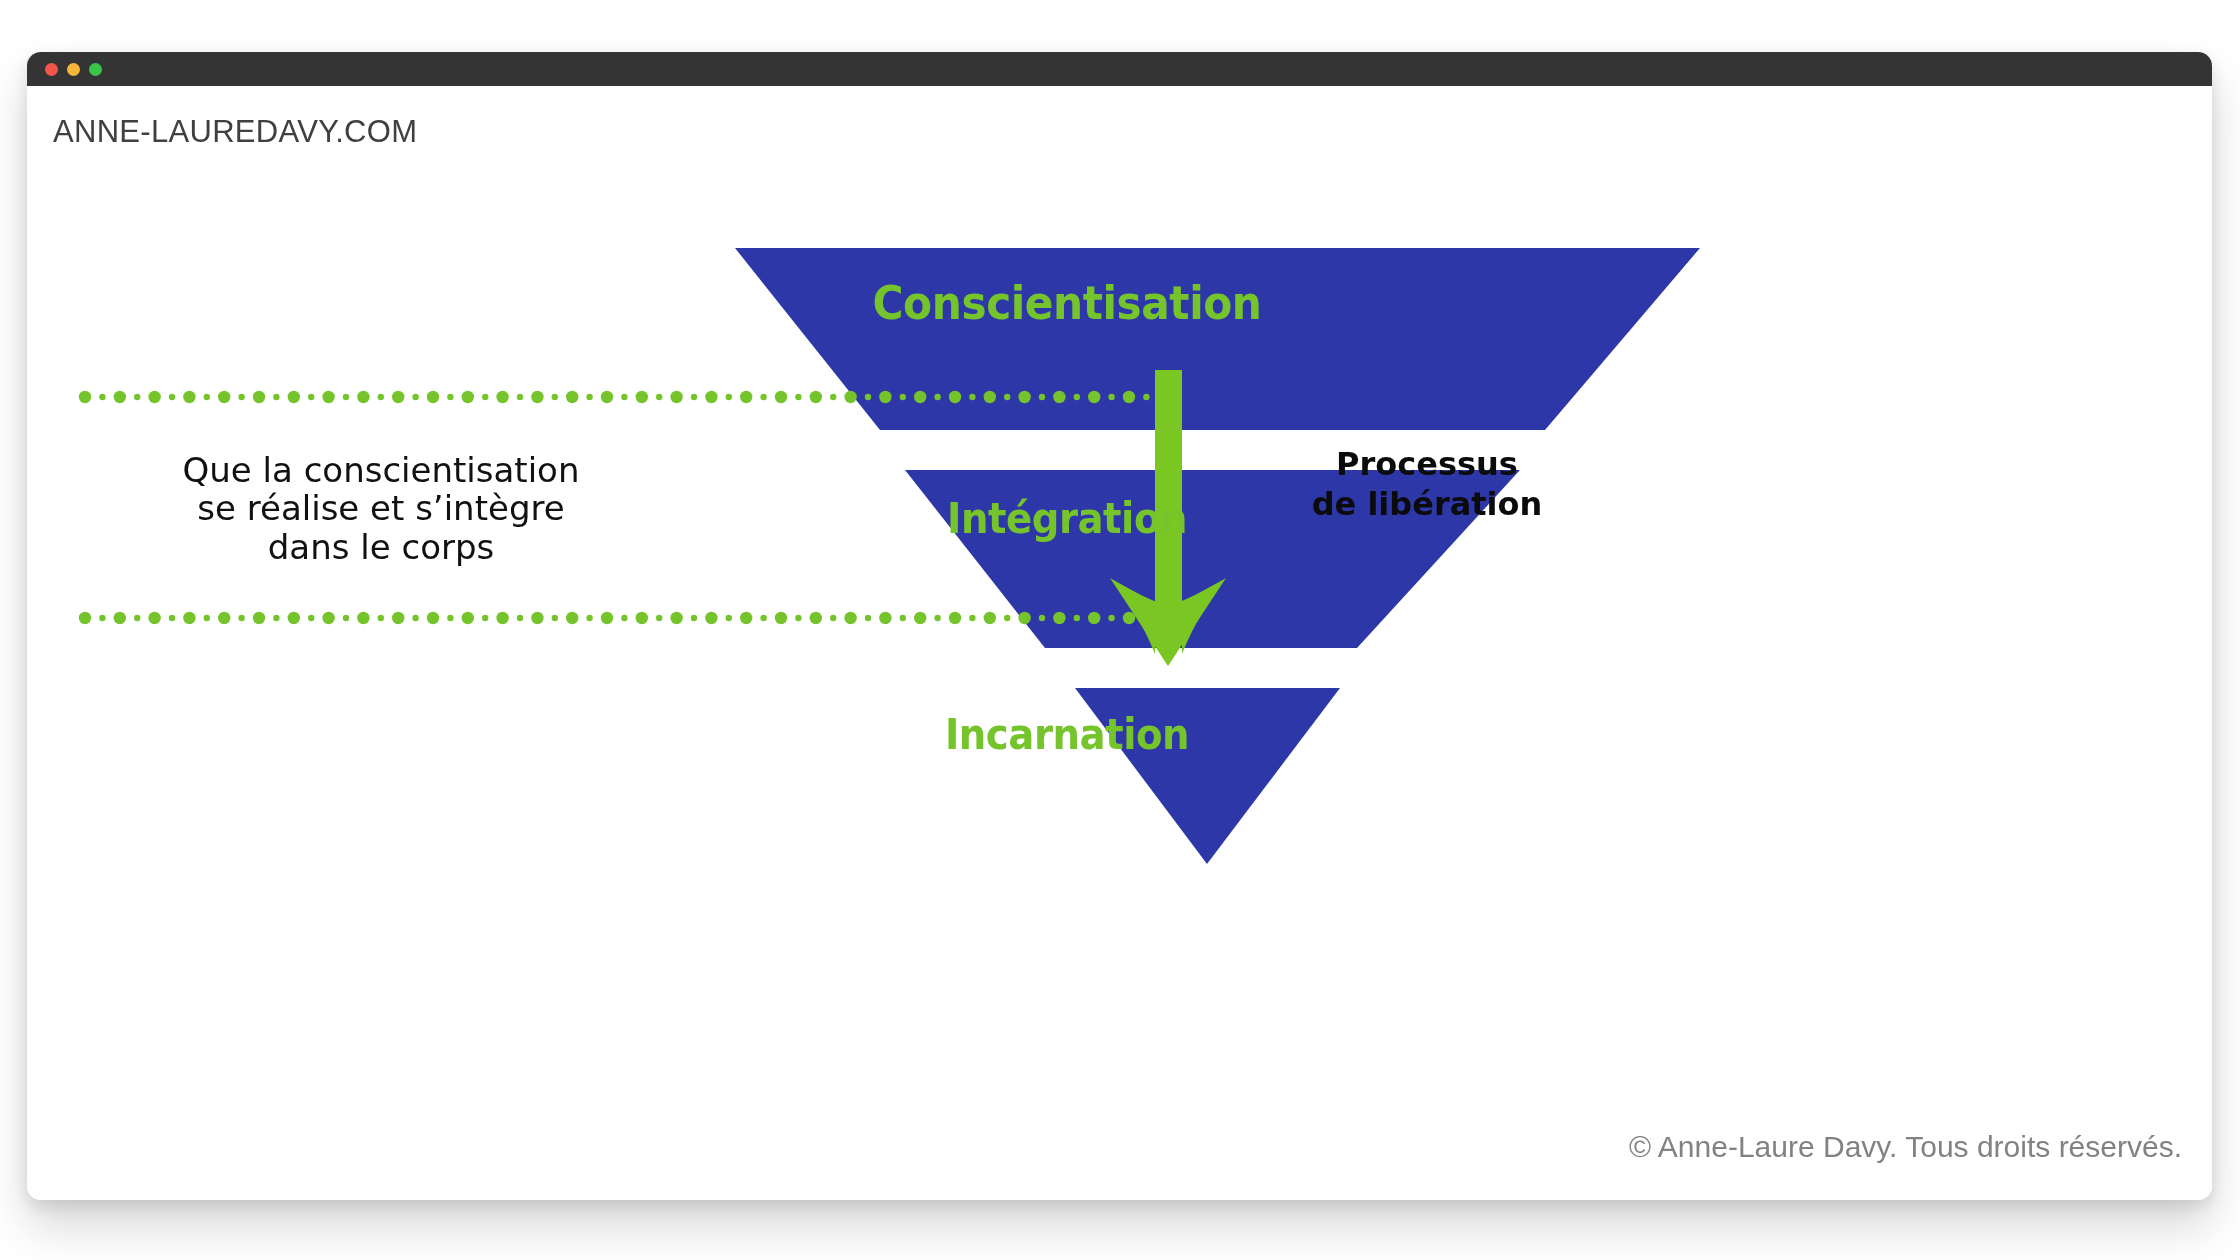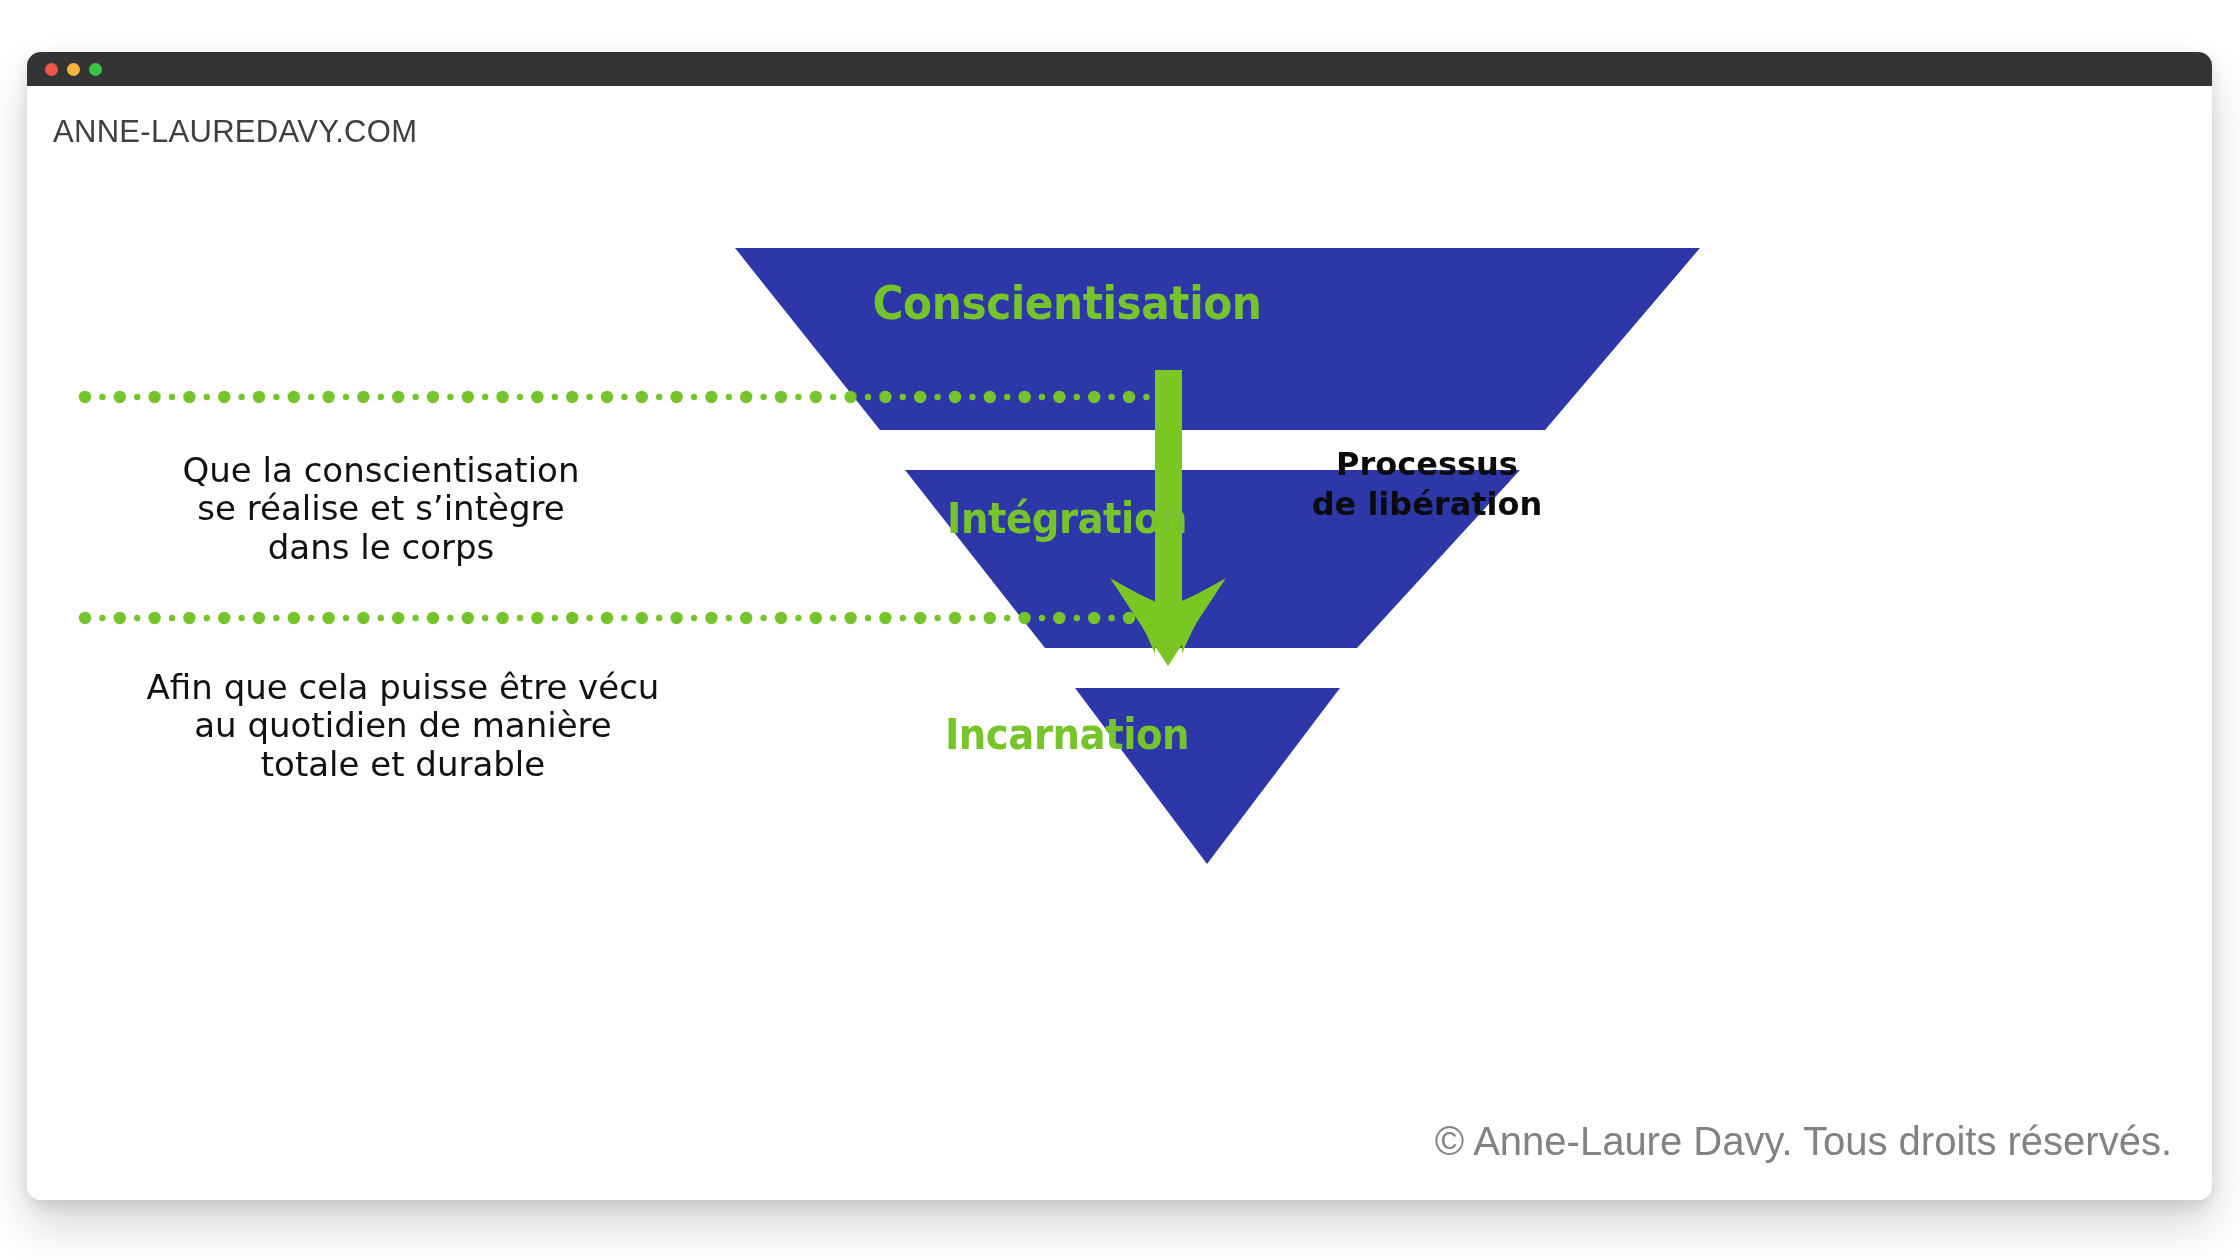--- a/index.html
+++ b/index.html
@@ -134,24 +134,24 @@
     font-size: 32px;
     font-weight: bold;
     line-height: 1.26;
     color: #0b0b0b;
     white-space: pre-line;
   }
 
   
   .footer-credit {
     position: absolute;
-    right: 40px;
+    right: 30px;
     bottom: 36px;
     font-family: "Liberation Sans", sans-serif;
-    font-size: 40px;
+    font-size: 30px;
     color: #828282;
     white-space: nowrap;
   }
 </style>
 </head>
 <body>
 
 <div class="browser-window">
 
   <div class="title-bar">
@@ -320,23 +320,20 @@
       </g>
     </svg>
 
     <div class="stage-label label-1">Conscientisation</div>
     <div class="stage-label label-2">Intégration</div>
     <div class="stage-label label-3">Incarnation</div>
 
     <div class="stage-desc desc-2">Que la conscientisation
 se réalise et s’intègre
 dans le corps</div>
-    <div class="stage-desc desc-3">Afin que cela puisse être vécu
-au quotidien de manière
-totale et durable</div>
 
     <div class="process-caption">Processus
 de libération</div>
 
     <div class="footer-credit">© Anne-Laure Davy. Tous droits réservés.</div>
 
   </div>
 </div>
 
 </body></html>

